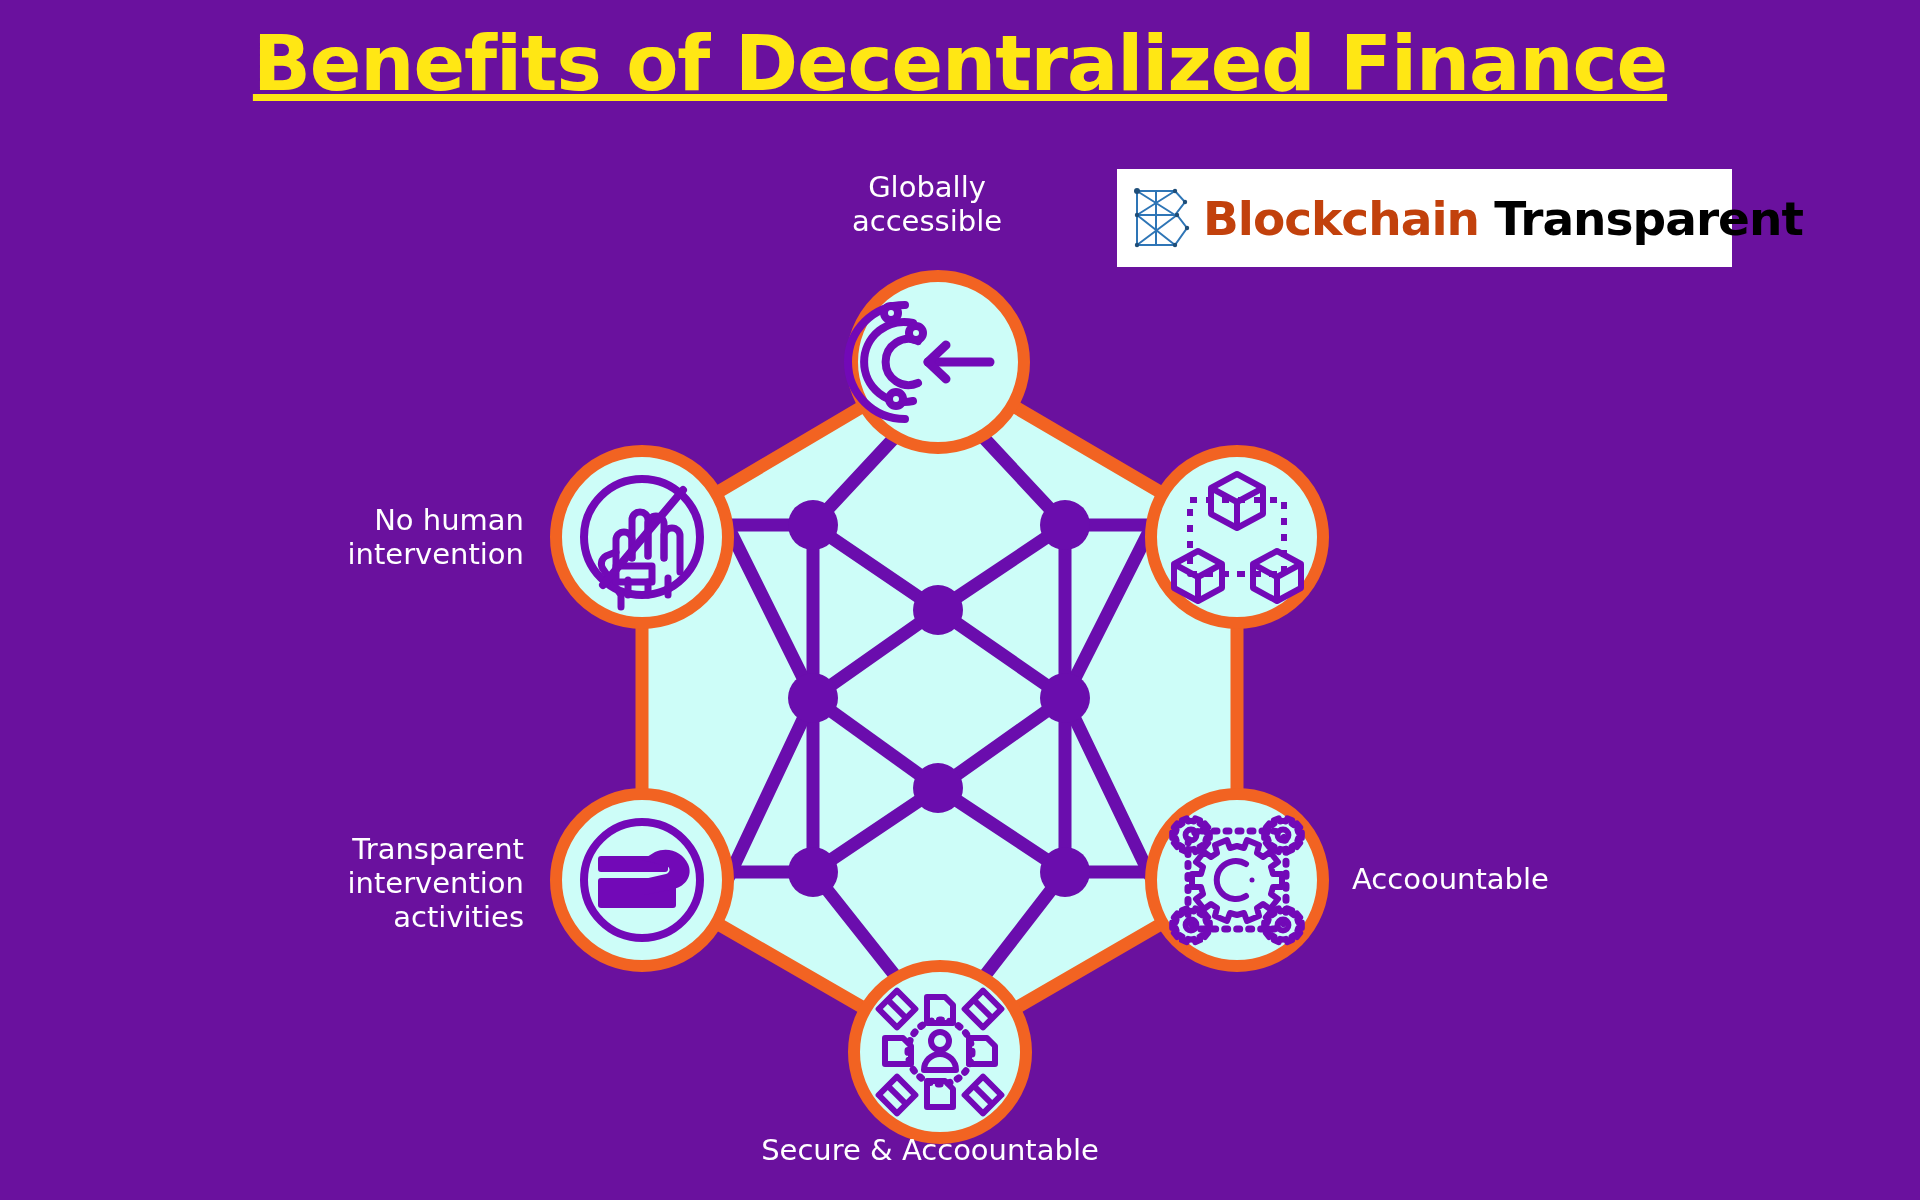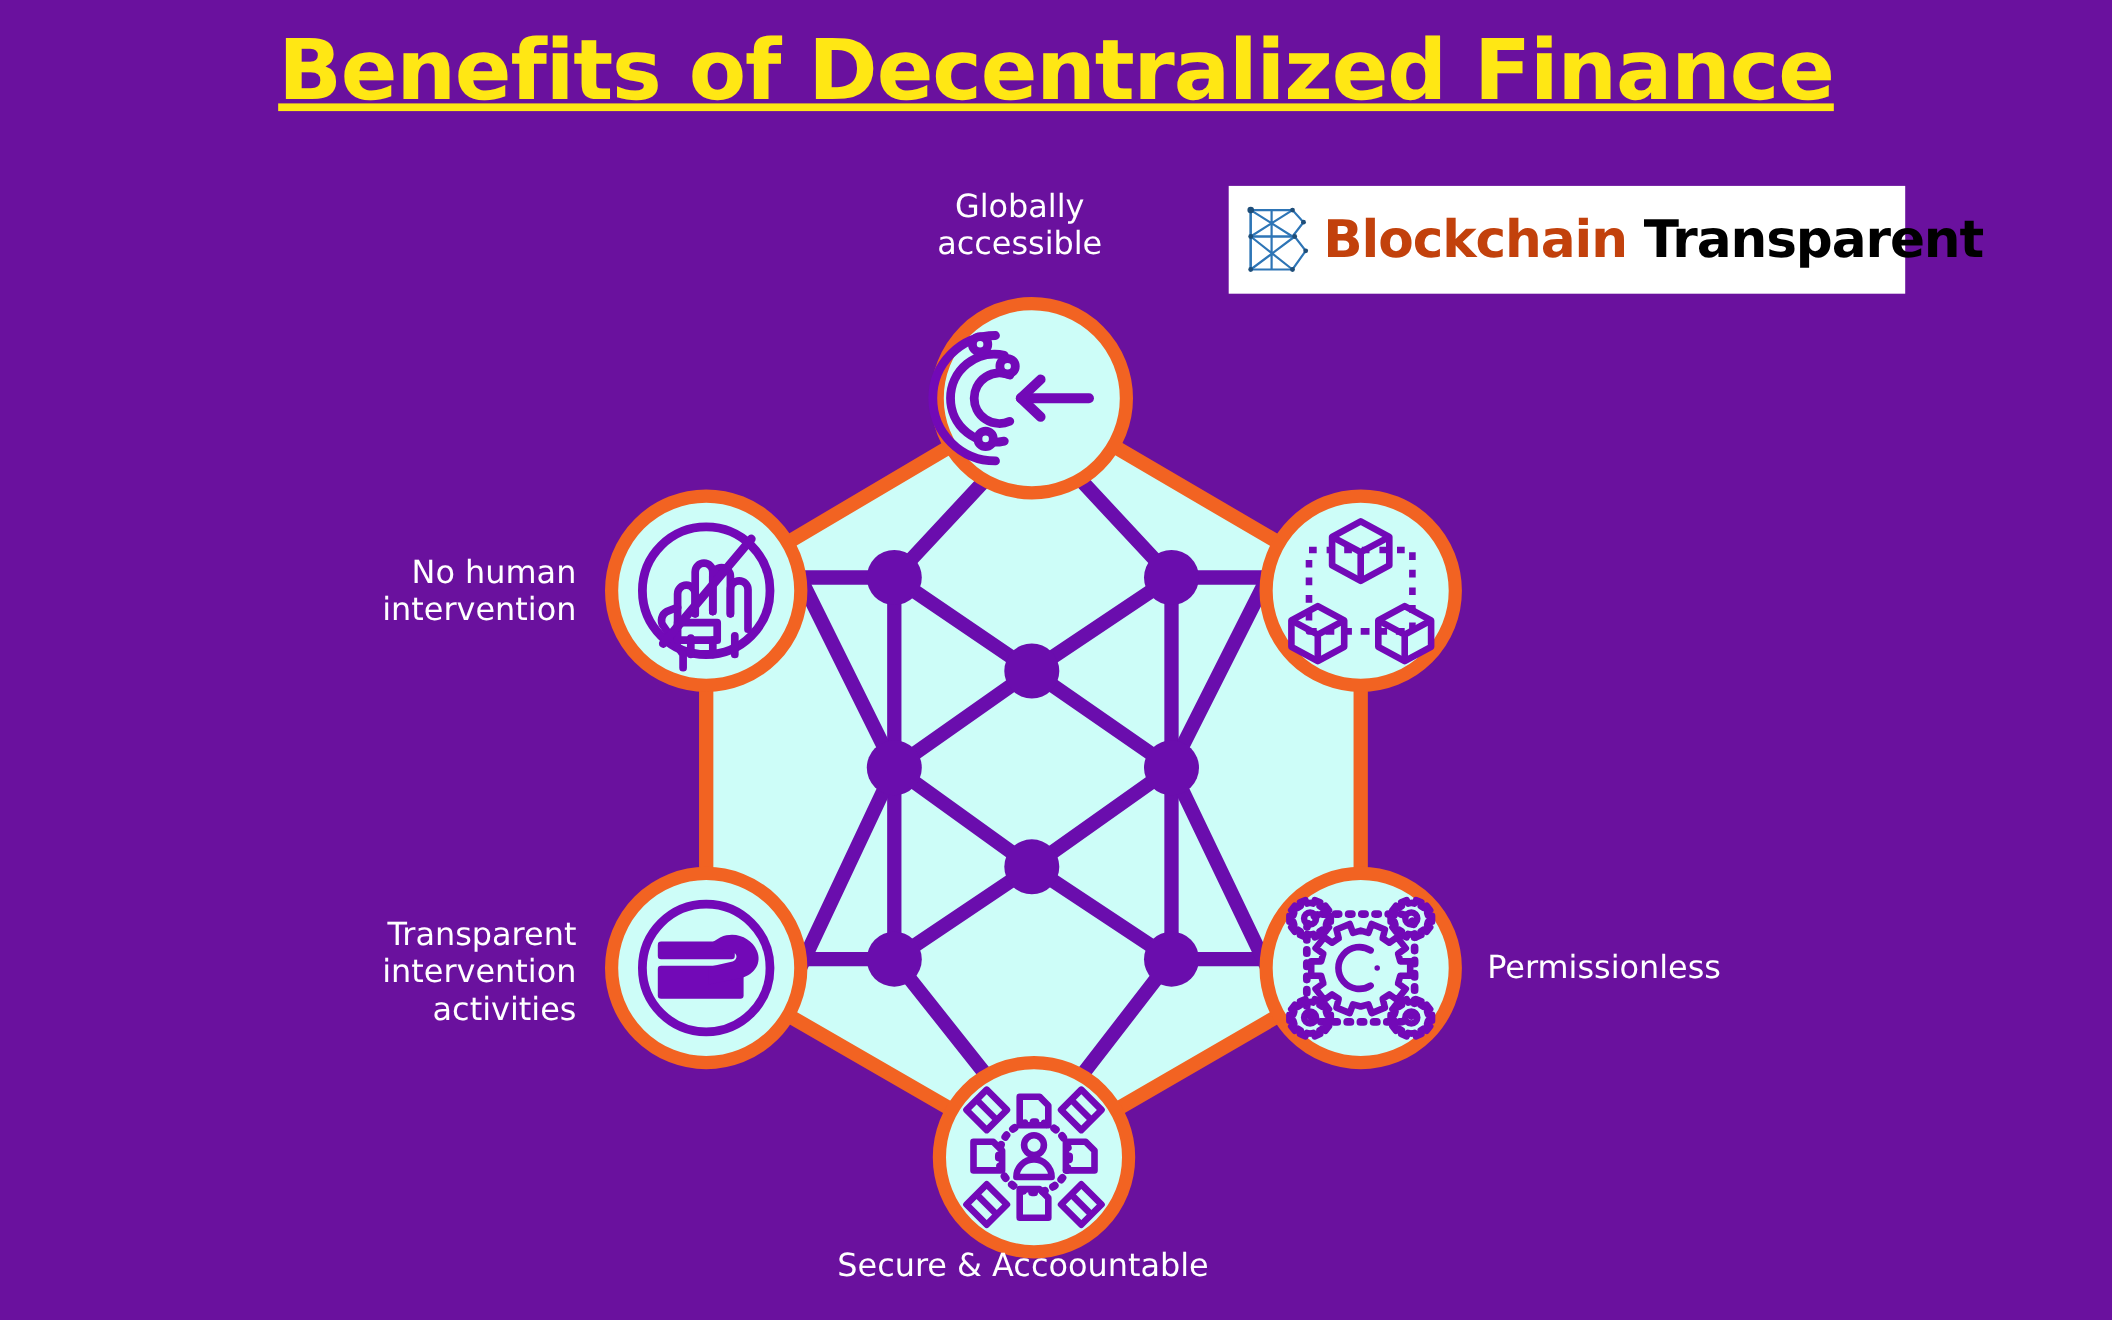--- a/index.html
+++ b/index.html
@@ -303,21 +303,21 @@
     </svg>
     <div id="logo-text">
       <span id="logo-word-1">Blockchain</span><span>&nbsp;</span><span id="logo-word-2">Transparent</span>
     </div>
   </div>
 
   <div class="label" id="label-globally">Globally
 accessible</div>
 
 
-  <div class="label" id="label-interoperable">Permissionless</div>
+  <div class="label" id="label-interoperable">Accoountable</div>
 
   <div class="label" id="label-secure">Secure &amp; Accoountable</div>
 
   <div class="label" id="label-transparent">Transparent
 intervention
 activities</div>
 
   <div class="label" id="label-nohuman">No human
 intervention</div>
 

